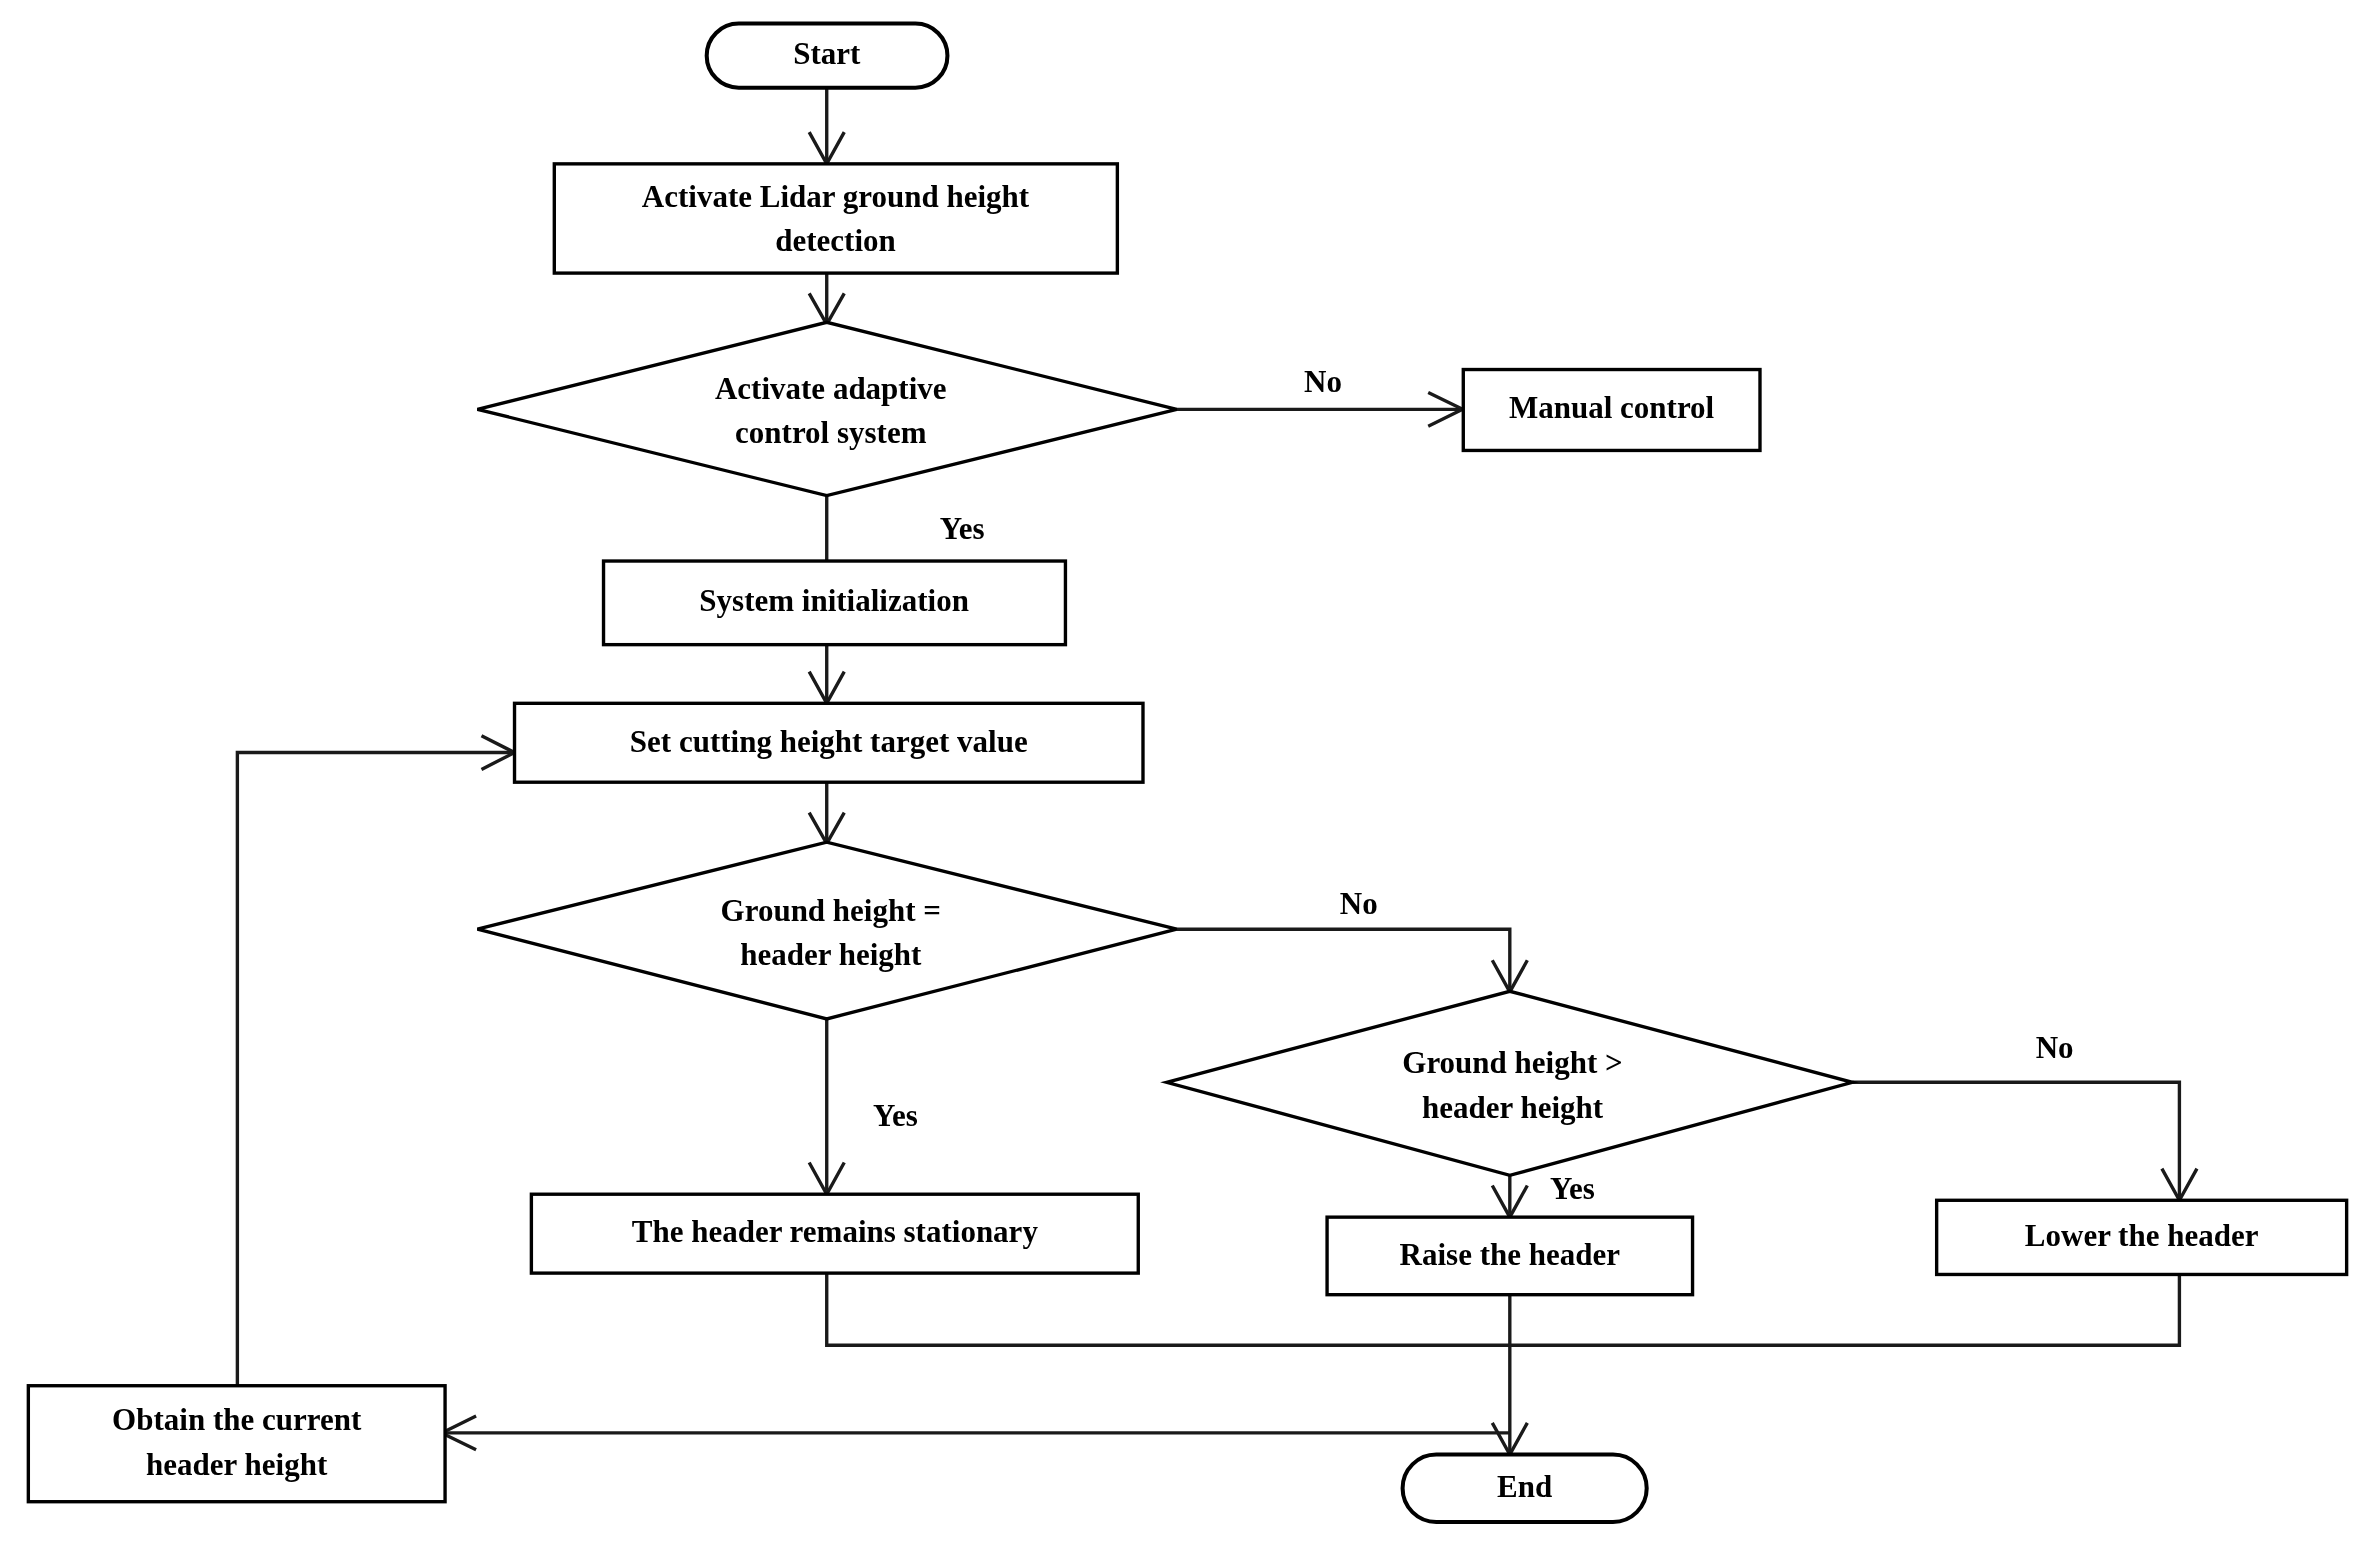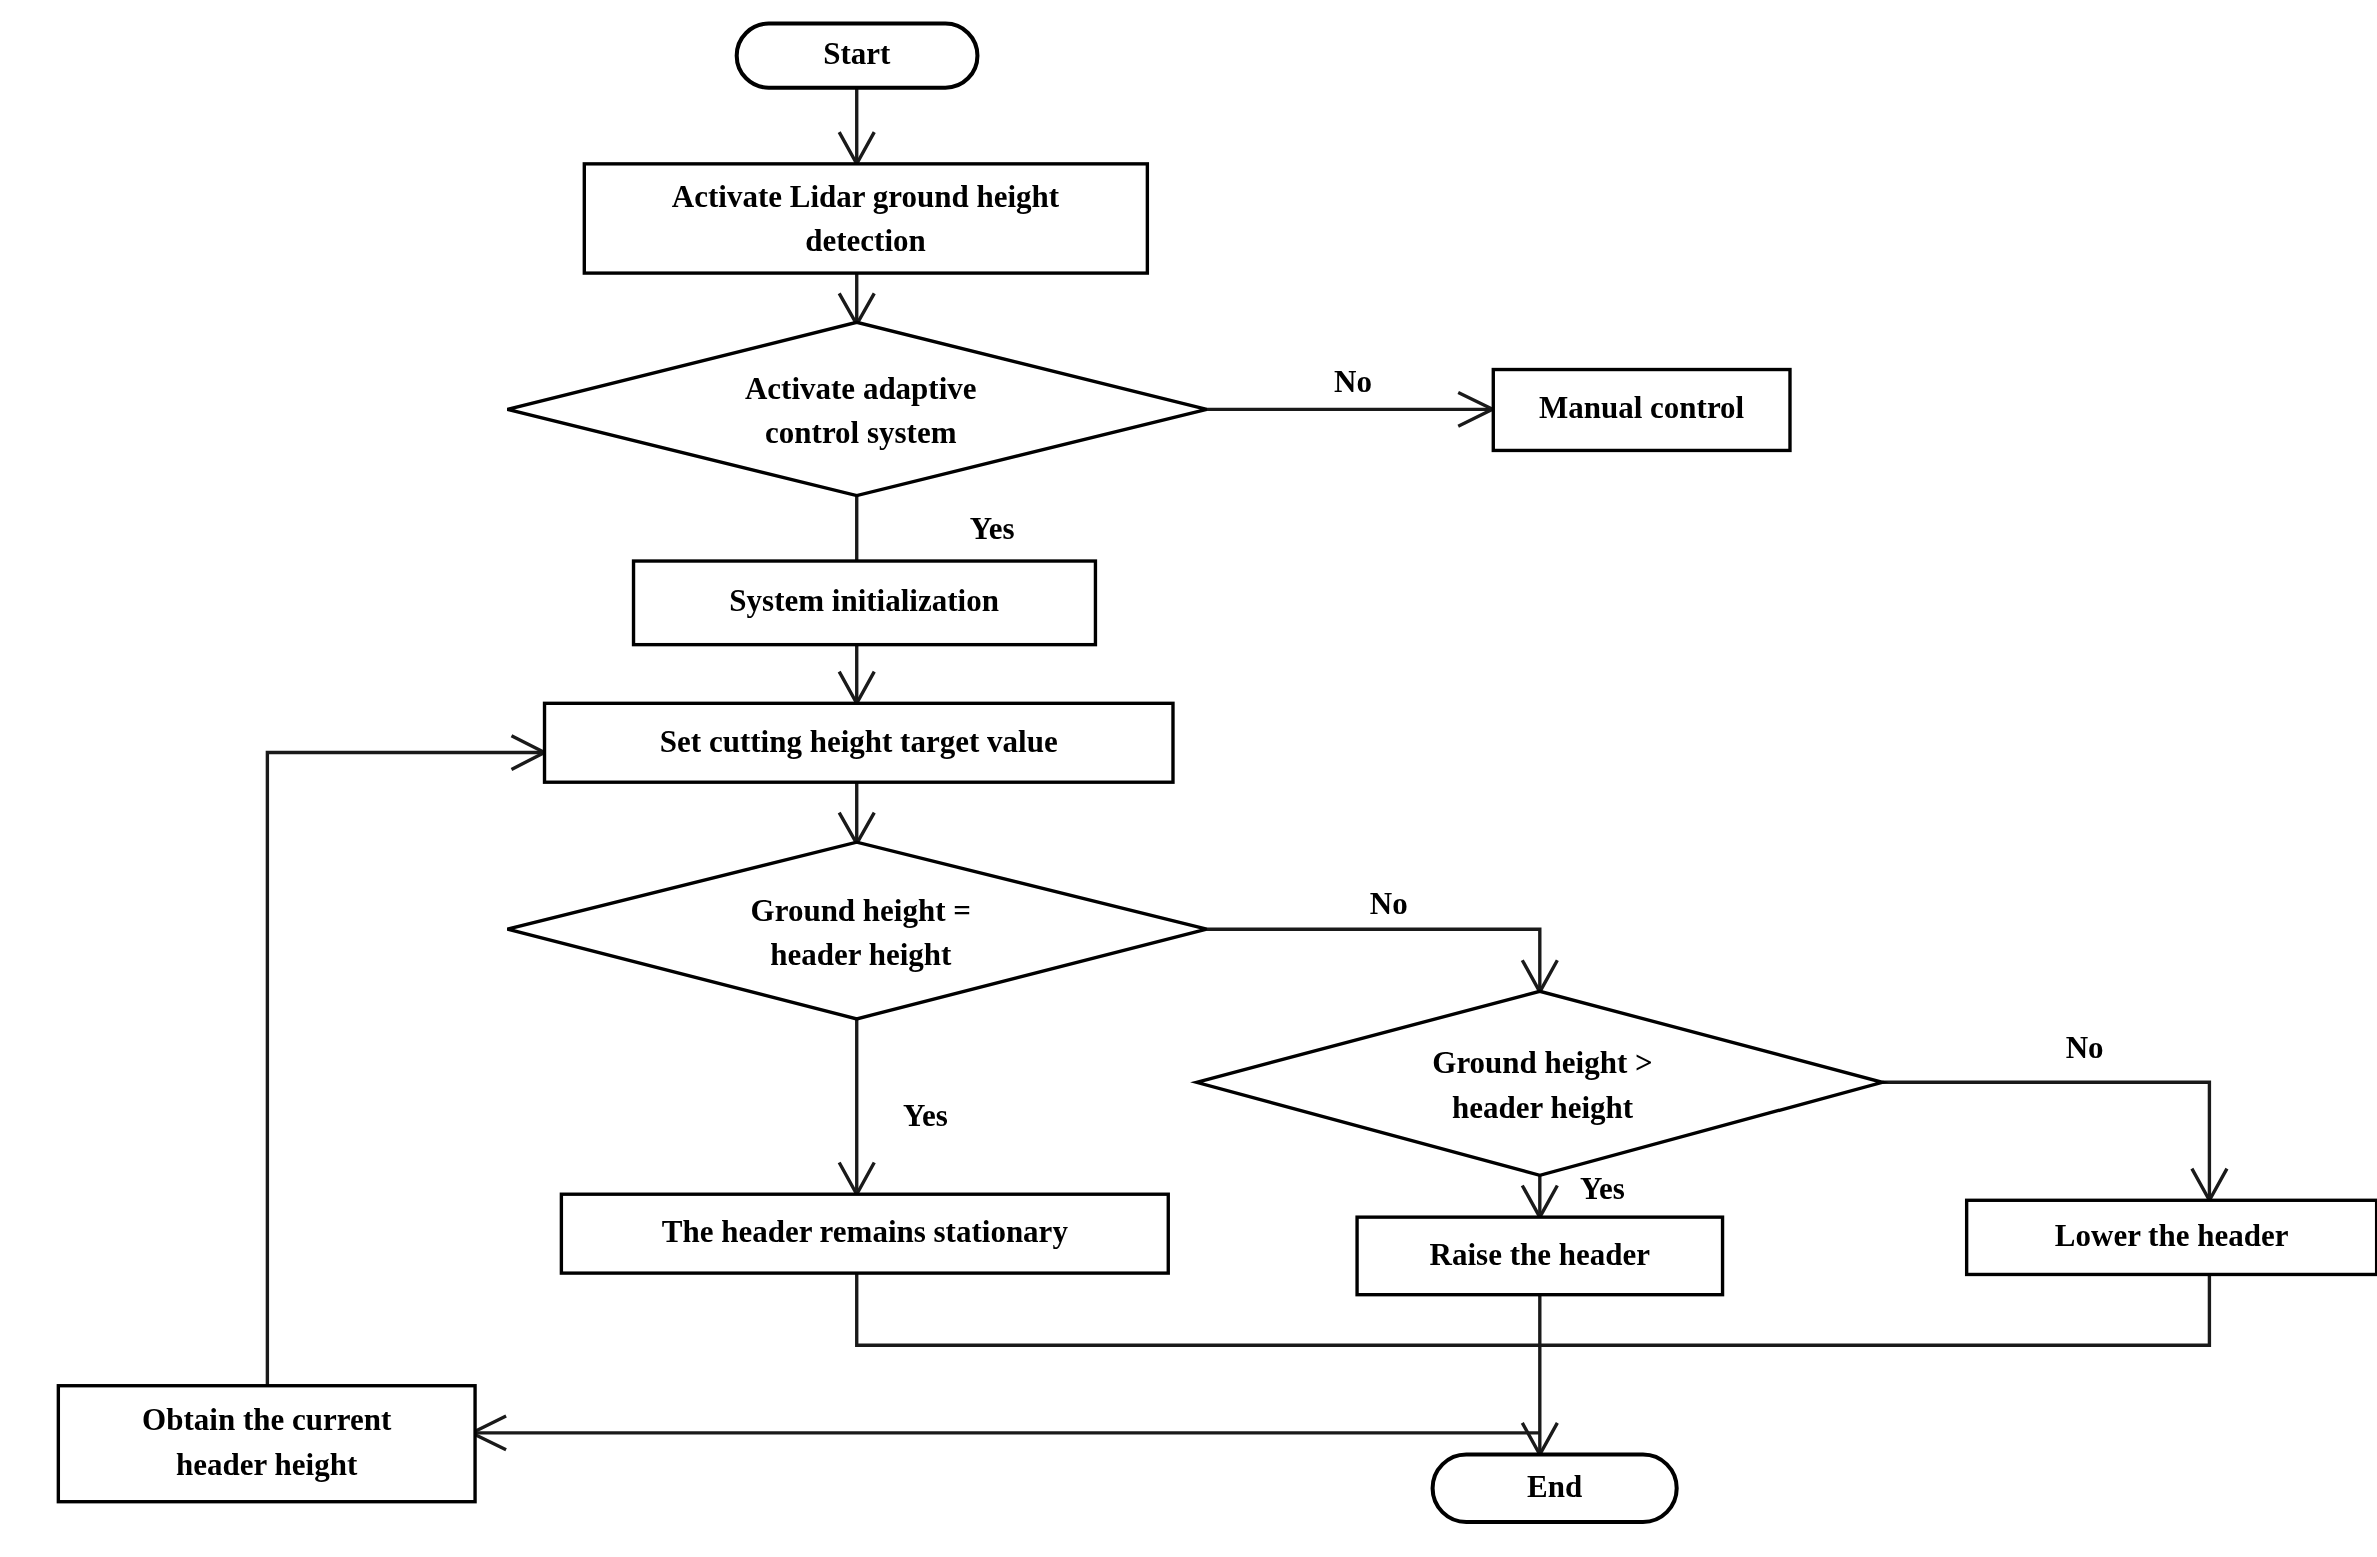--- a/index.html
+++ b/index.html
@@ -6,21 +6,20 @@
     margin: 0;
     padding: 0;
     background: #ffffff;
   }
   #flowchart-root {
     position: relative;
     width: 1927px;
     height: 1557px;
     background: #ffffff;
     font-family: "Liberation Serif", "DejaVu Serif", serif;
-    padding-left: 30px;
   }
   svg.flow-canvas {
     display: block;
     width: 2377px;
     height: 1557px;
   }
   .node-shape {
     fill: #ffffff;
     stroke: #000000;
     stroke-width: 5;

